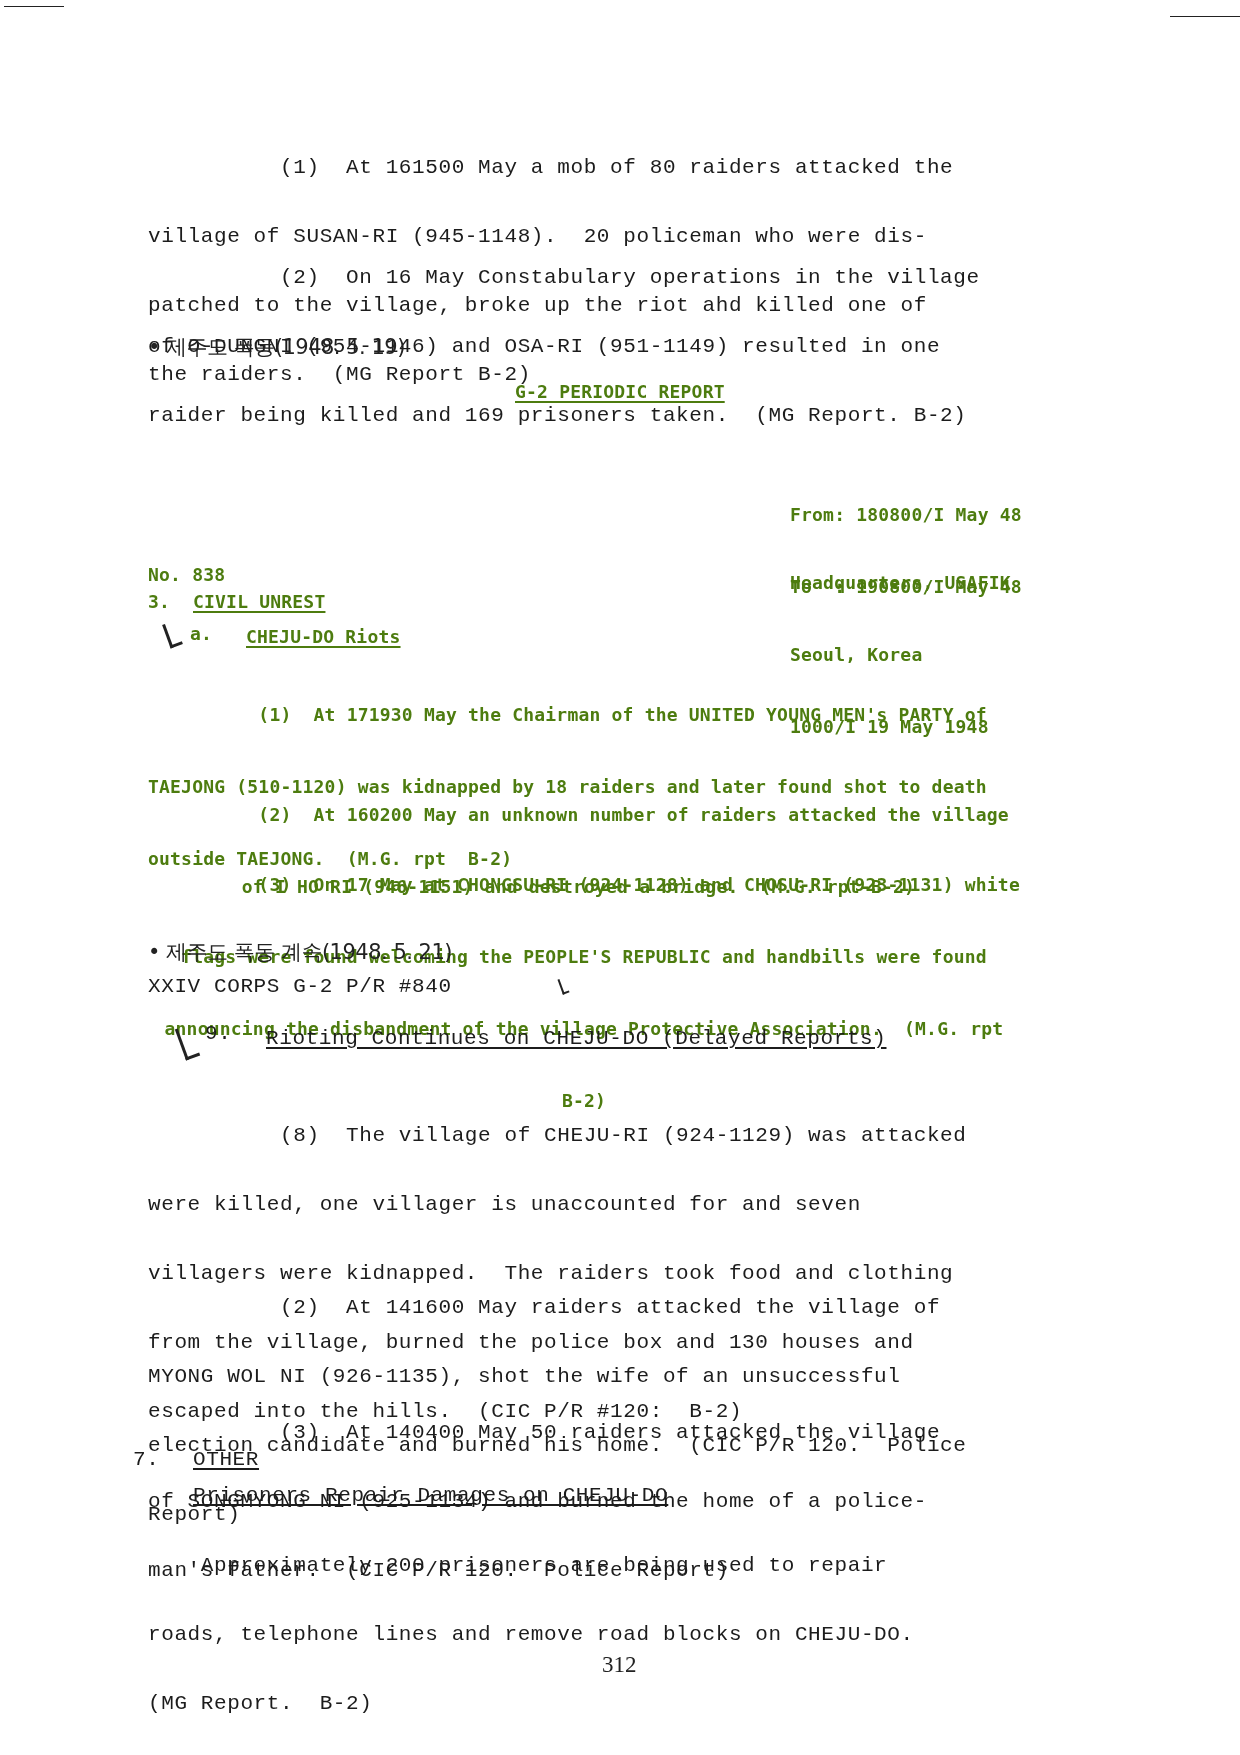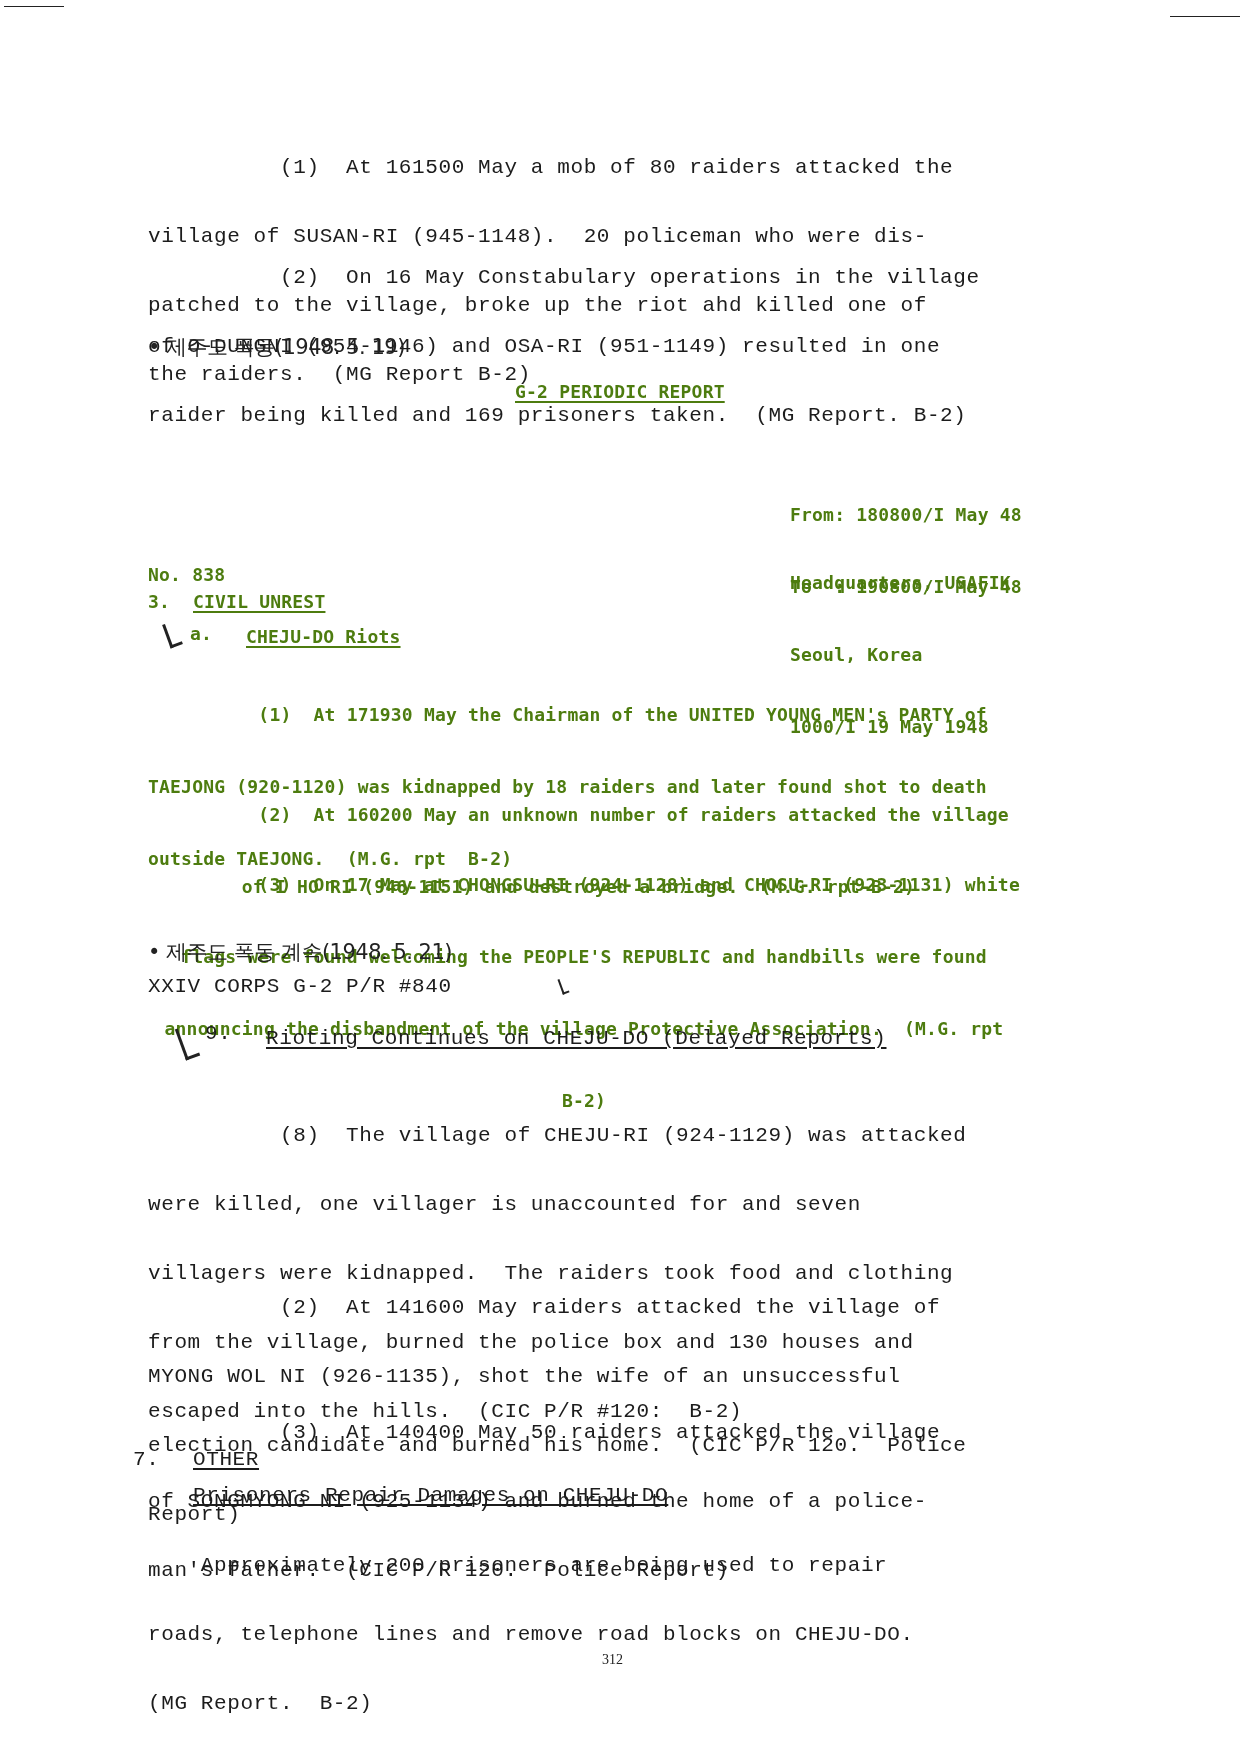--- a/index.html
+++ b/index.html
@@ -20,21 +20,21 @@
       position: absolute; left: 4px; top: 6px; width: 60px; height: 1px; background: #222;
     }
     .scanline-top-right {
       position: absolute; right: 0; top: 16px; width: 70px; height: 1px; background: #222;
     }
     .abs { position: absolute; white-space: pre; }
     .tw { font-family: "Liberation Mono", "DejaVu Sans Mono", monospace; font-size: 21px; line-height: 23px; letter-spacing: 0.6px; color: #1c1c1c; }
     .tw-bold { font-family: "DejaVu Sans Mono", "Liberation Mono", monospace; font-weight: bold; font-size: 18px; line-height: 24px; letter-spacing: 0.2px; color: #4d7c0f; }
     .kr { font-family: "DejaVu Sans", "Liberation Sans", sans-serif; font-size: 21px; line-height: 28px; color: #222; letter-spacing: -0.5px; }
     .u { text-decoration: underline; text-decoration-thickness: 2px; text-underline-offset: 3px; }
-    .page-number { font-family: "Liberation Serif", "DejaVu Serif", serif; font-size: 14px; color: #222; }
+    .page-number { font-family: "Liberation Serif", "DejaVu Serif", serif; font-size: 23px; color: #222; }
     .check {
       position: absolute; border-left: 3px solid #222; border-bottom: 3px solid #222;
       transform: rotate(-20deg);
     }
   </style>
 </head>
 <body>
 
 <div class="page">
 
@@ -71,21 +71,21 @@
   <div class="abs tw-bold" style="left:148px; top:563px;">No. 838</div>
   <div class="abs tw-bold" style="left:148px; top:590px;">3.</div>
   <div class="abs tw-bold u" style="left:193px; top:590px;">CIVIL UNREST</div>
 
   <div class="check" style="left:166px; top:622px; width:10px; height:22px;"></div>
   <div class="abs tw-bold" style="left:190px; top:622px;">a.</div>
   <div class="abs tw-bold u" style="left:246px; top:625px;">CHEJU-DO Riots</div>
 
   <div class="abs tw-bold" style="left:148px; top:655px;">
     <div>          (1)  At 171930 May the Chairman of the UNITED YOUNG MEN's PARTY of</div>
-    <div>TAEJONG (920-1120) was kidnapped by 18 raiders and later found shot to death</div>
+    <div>TAEJONG (510-1120) was kidnapped by 18 raiders and later found shot to death</div>
     <div>outside TAEJONG.  (M.G. rpt  B-2)</div>
   </div>
 
   <div class="abs tw-bold" style="left:148px; top:755px;text-align:center;">
     <div>          (2)  At 160200 May an unknown number of raiders attacked the village</div>
     <div>of I HO RI (946-1151) and destroyed a bridge.  (M.G. rpt-B-2)</div>
   </div>
 
   <div class="abs tw-bold" style="left:148px; top:825px;text-align:center;">
     <div>          (3)  On 17 May at CHONGSU-RI (924-1128) and CHOSU-RI (923-1131) white</div>

